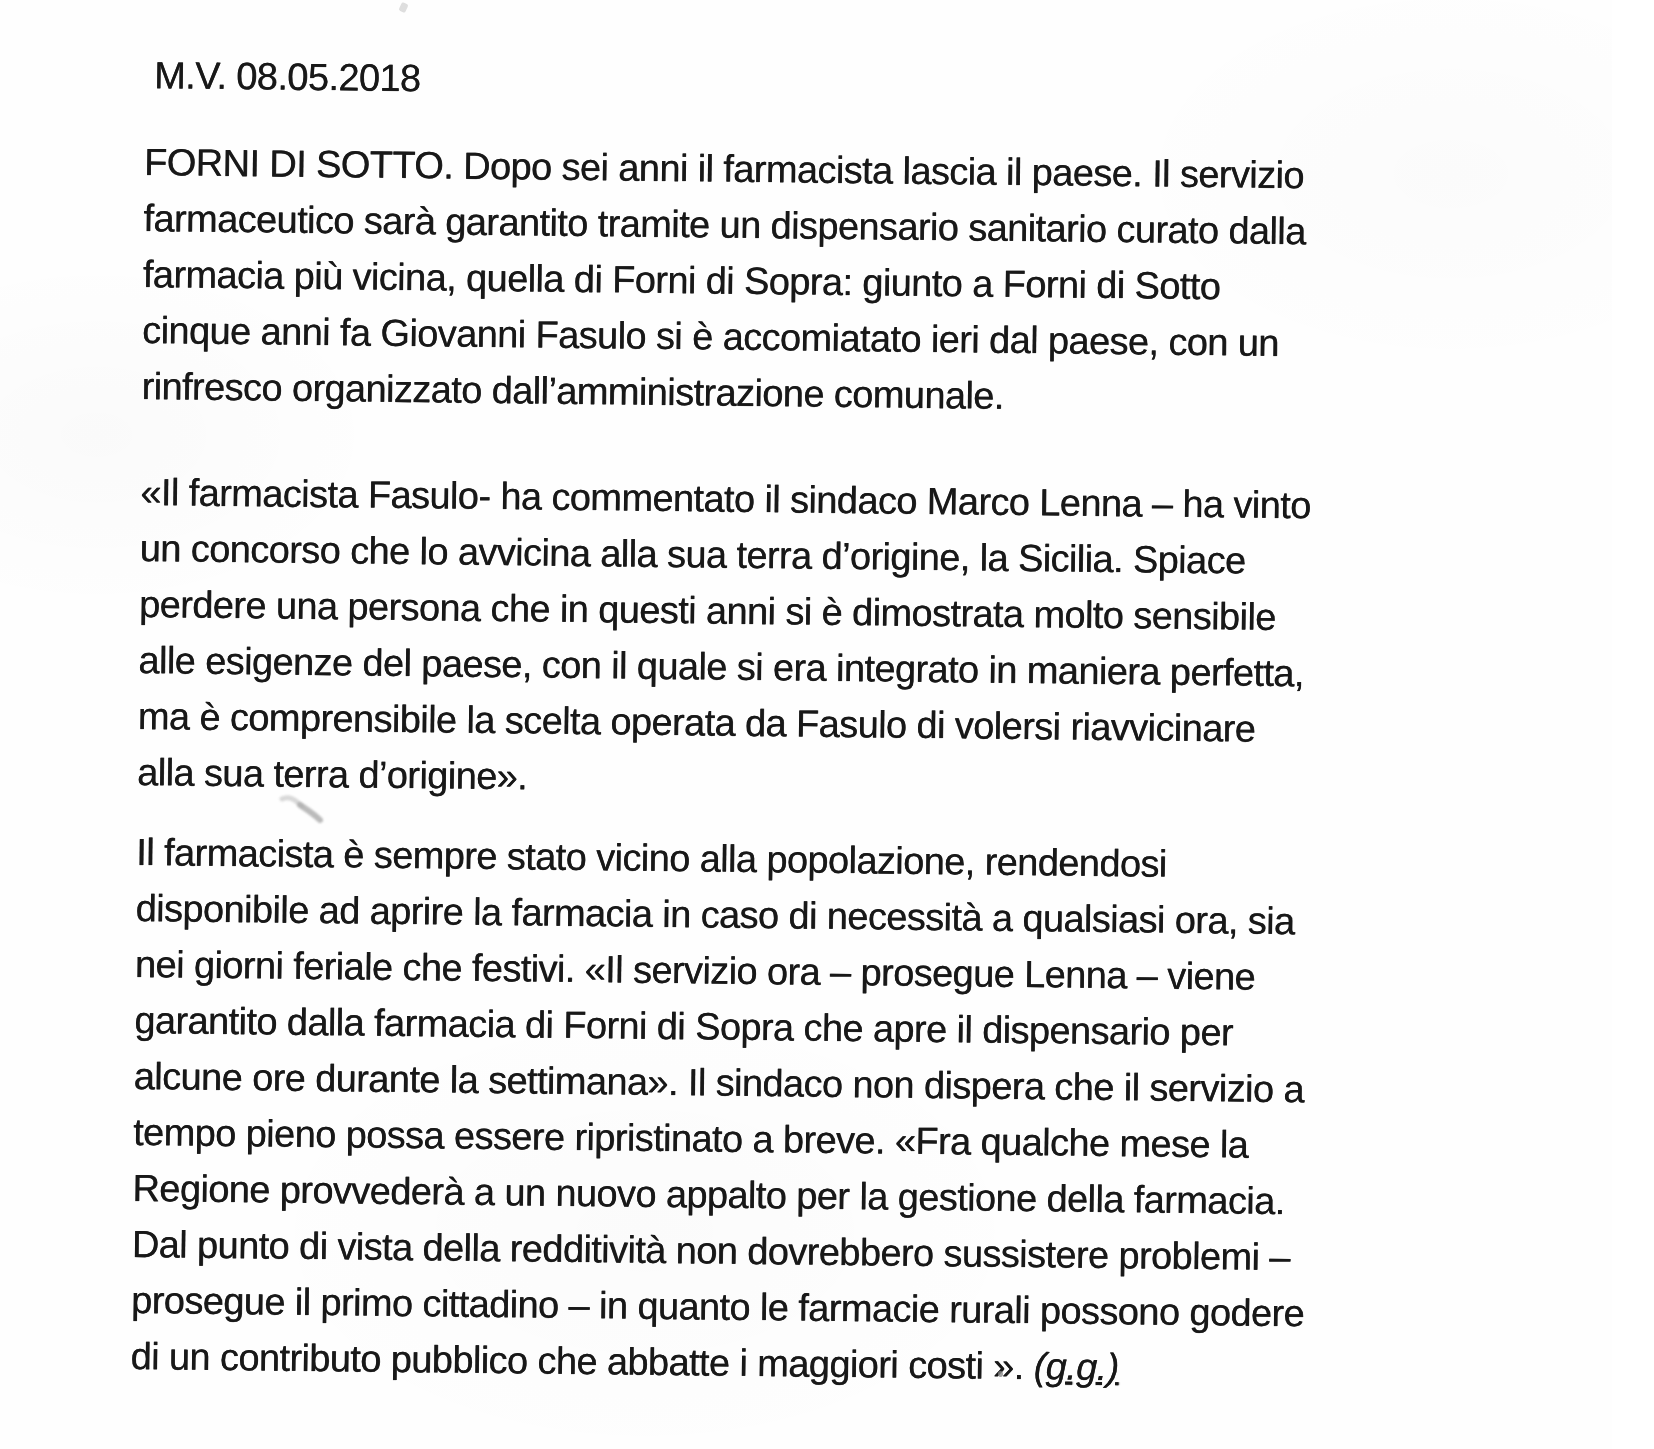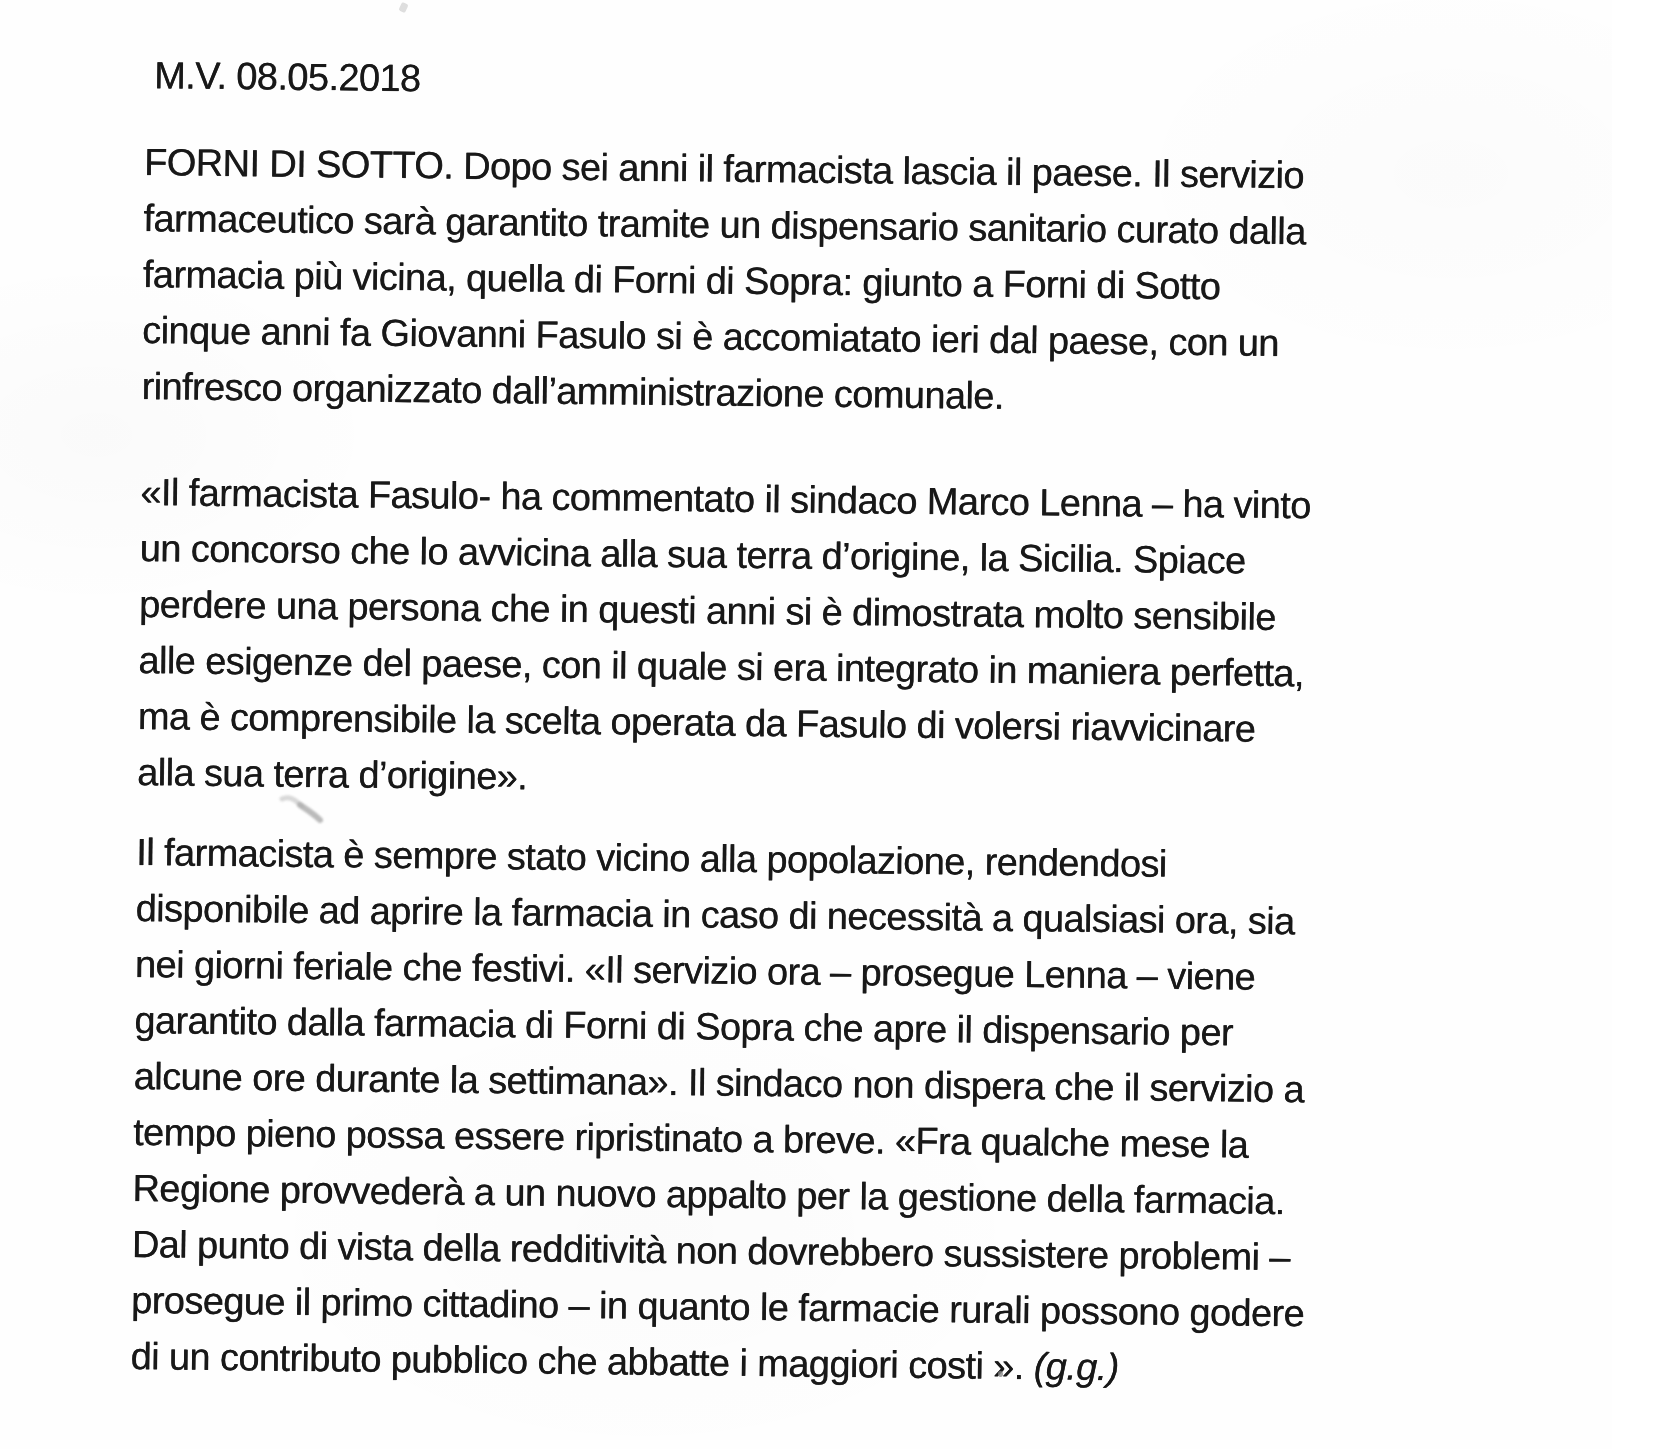--- a/index.html
+++ b/index.html
@@ -38,21 +38,21 @@
     text-shadow: 0.35px 0 0 rgba(10,10,10,0.75), 0 0.25px 0 rgba(10,10,10,0.4);
   }
   .date-line {
     margin-left: 9px;
     margin-bottom: 31px;
   }
   .para { }
   #article-body .para:nth-child(2) { margin-top: 50px; }
   #article-body .para:nth-child(3) { margin-top: 24px; }
   .line { white-space: pre; }
-  .it { font-style: italic; }
+  .it { font-style: italic; text-decoration: underline; }
 
   
   .smudge {
     position: absolute;
     left: 278px;
     top: 792px;
     width: 48px;
     height: 34px;
     filter: blur(0.8px);
     opacity: 0.75;

